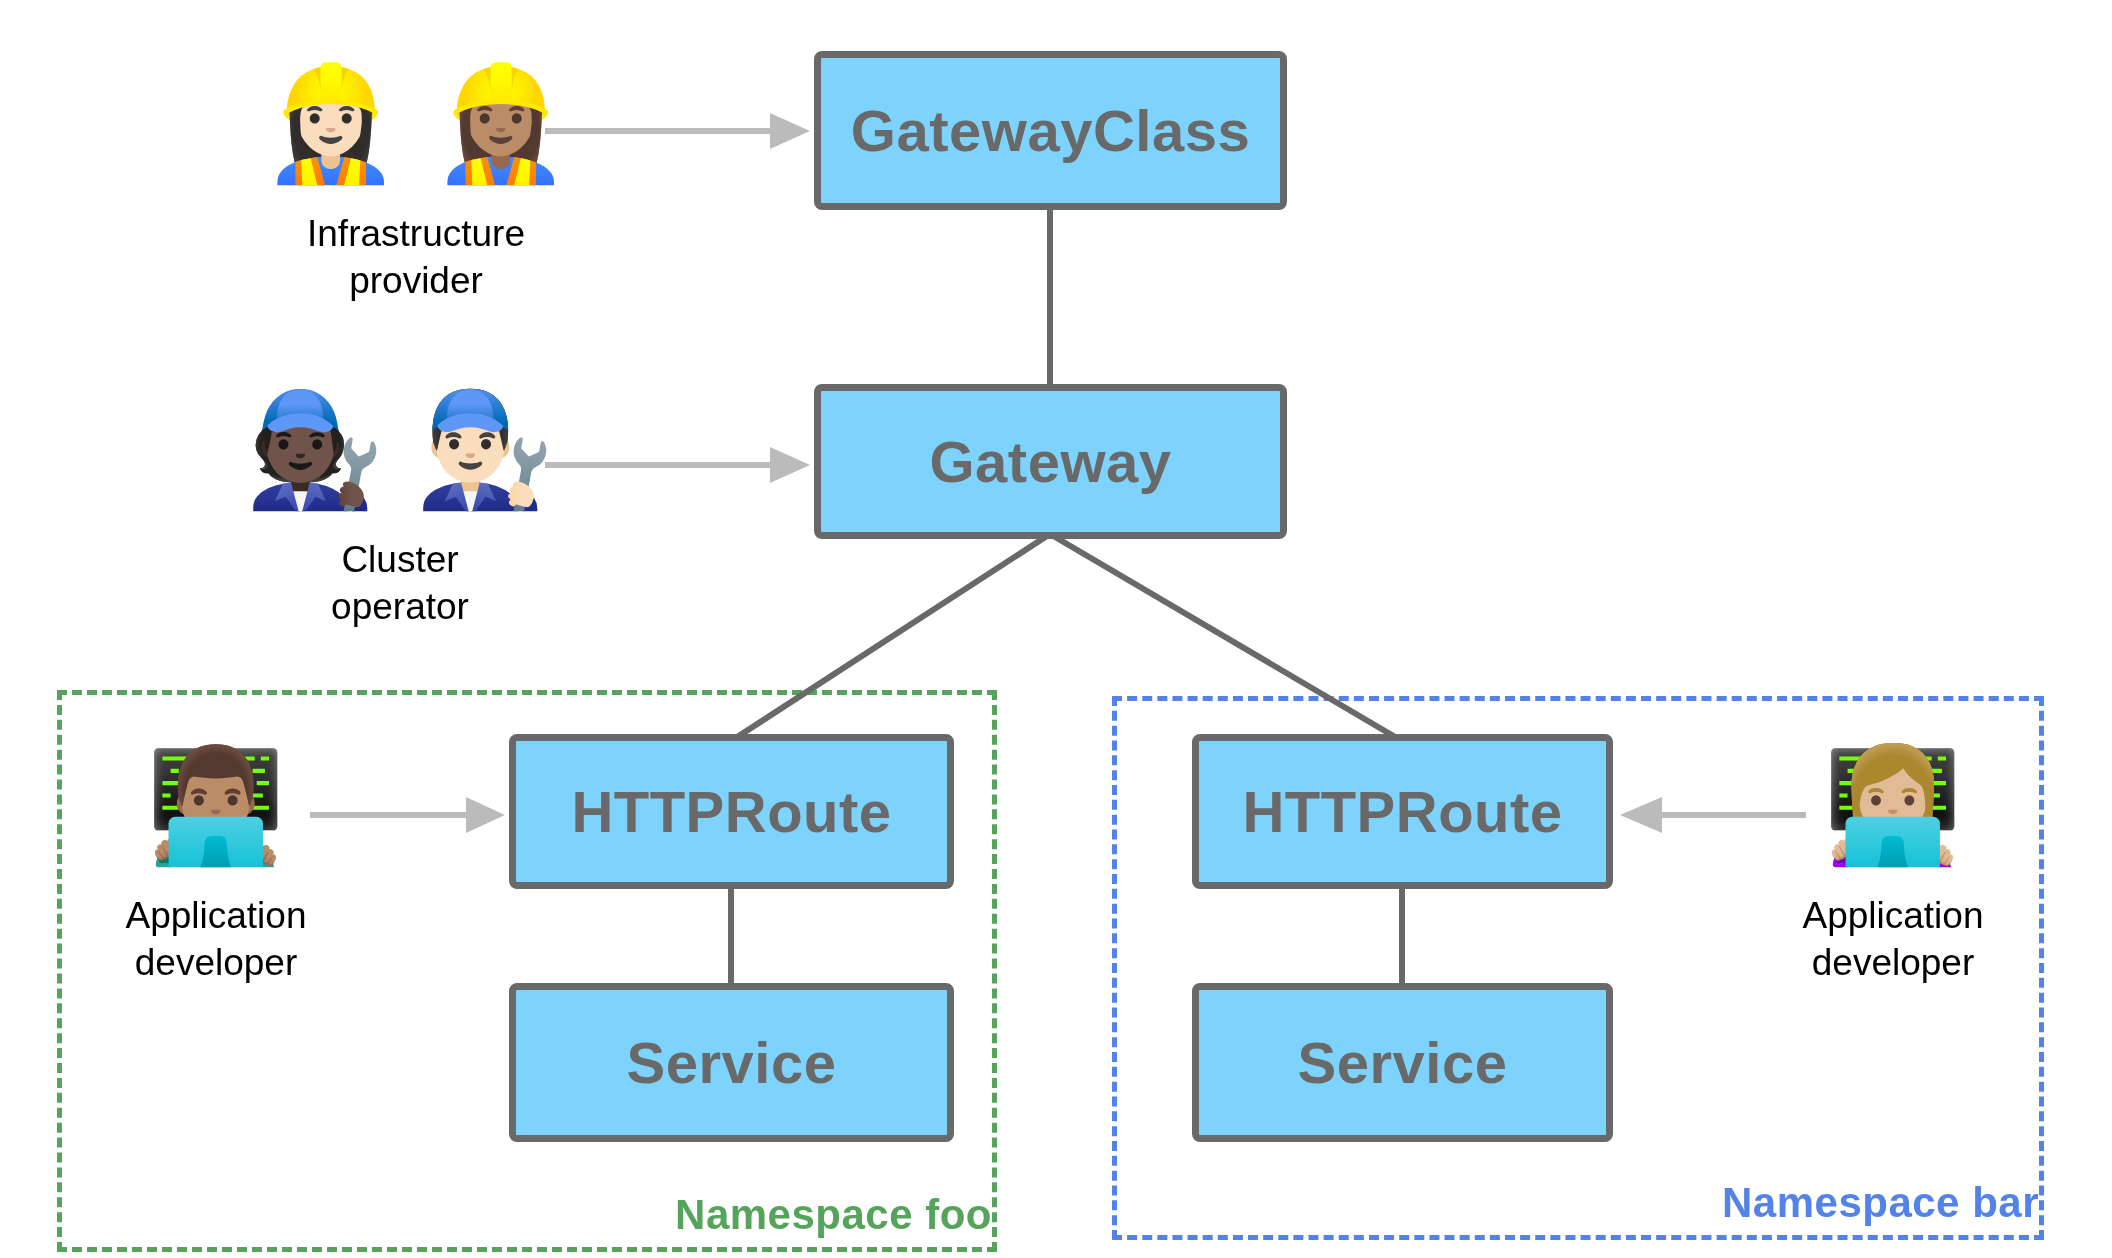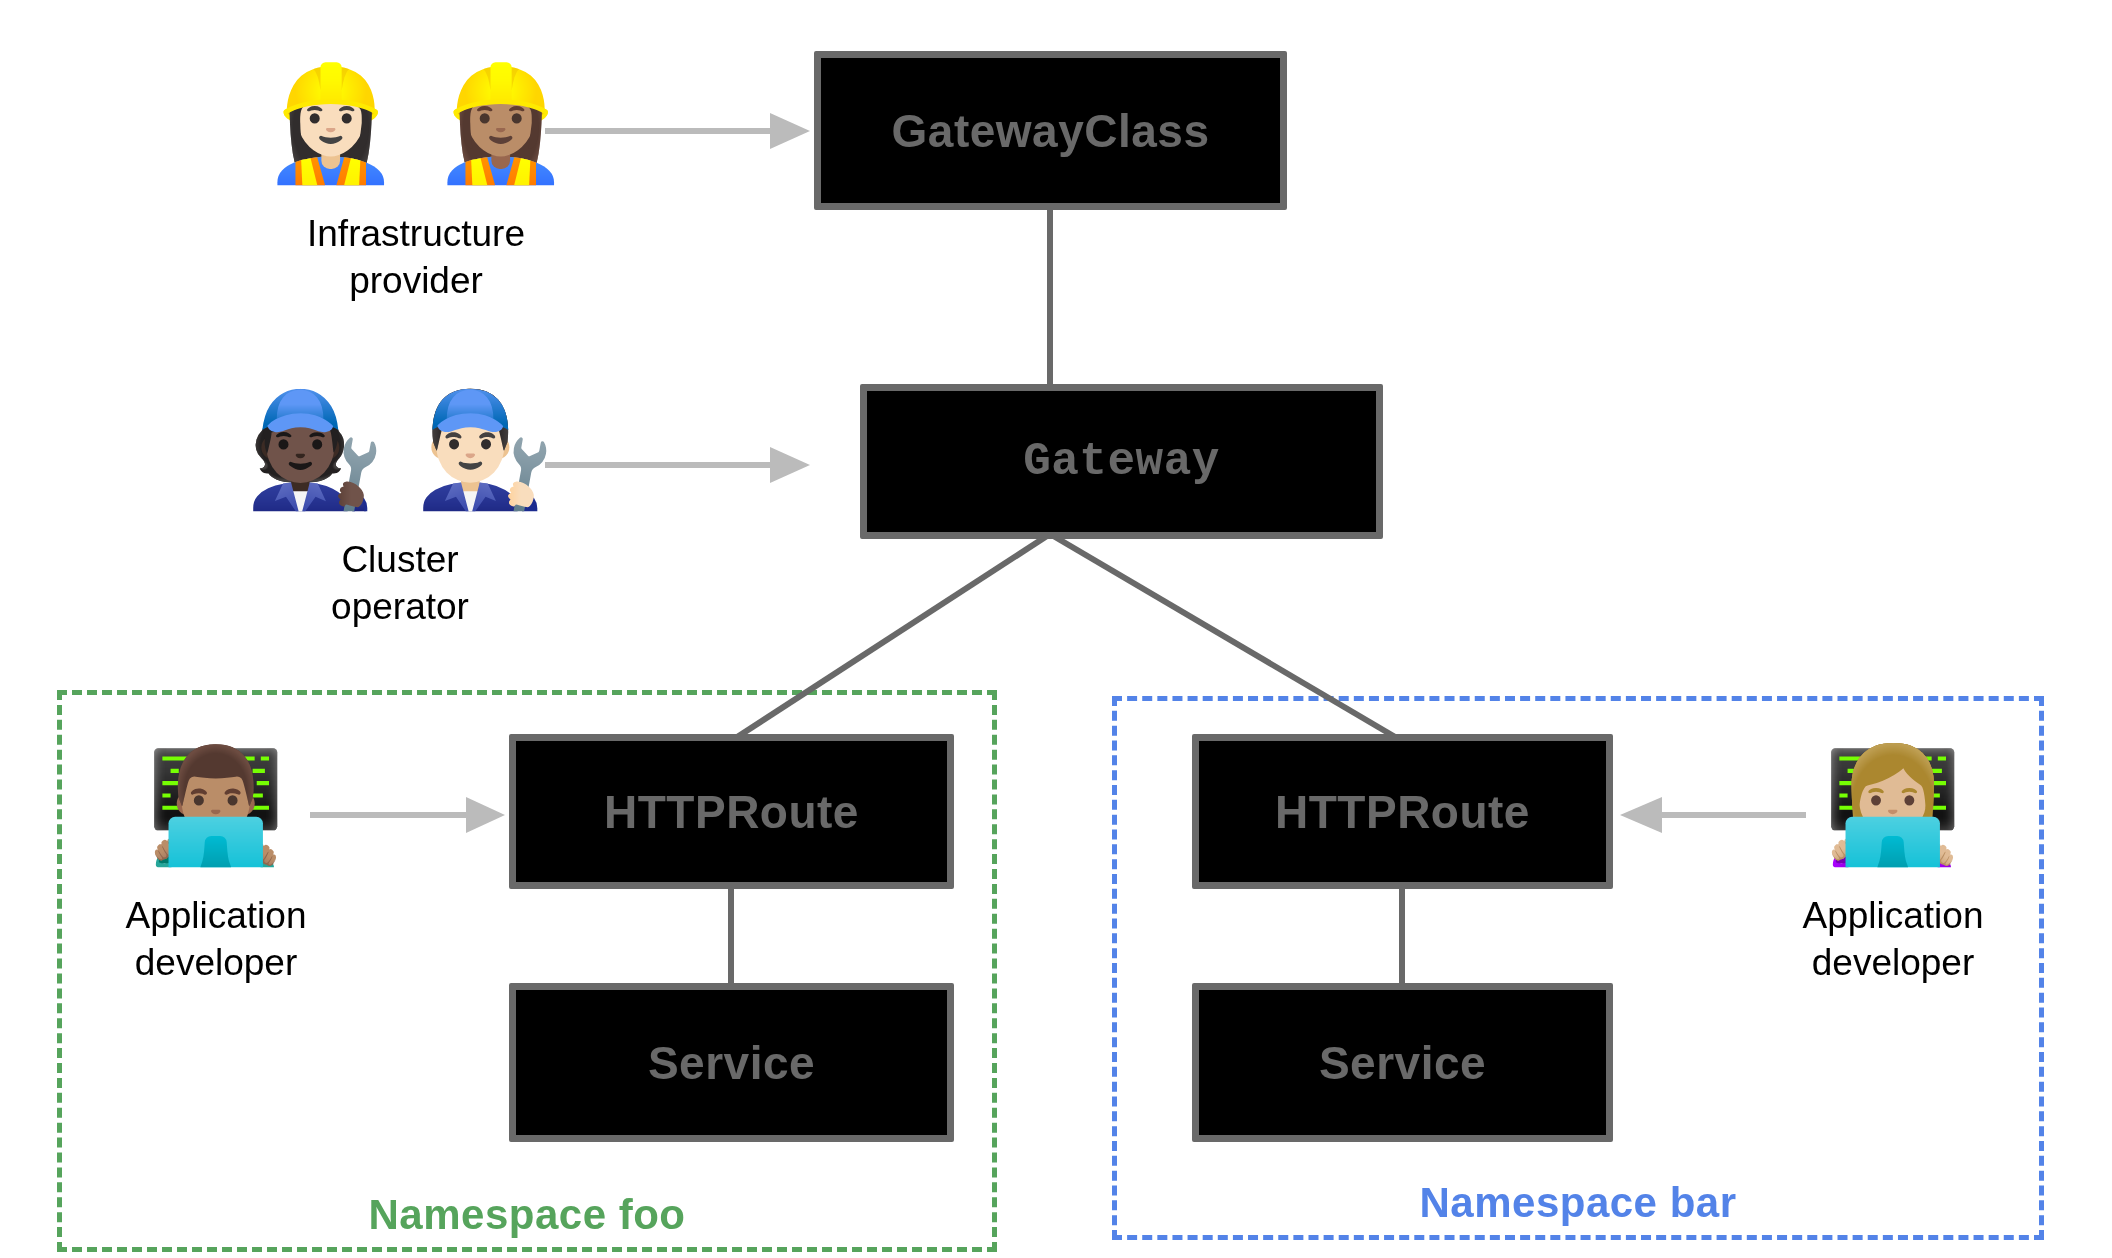--- a/index.html
+++ b/index.html
@@ -27,21 +27,21 @@
     position: absolute;
     border: 5px dashed;
     box-sizing: border-box;
     z-index: 0;
   }
   .namespace.foo { left: 57px;  top: 690px; width: 940px; height: 562px; border-color: var(--namespace-foo); }
   .namespace.bar { left: 1112px; top: 696px; width: 932px; height: 544px; border-color: var(--namespace-bar); }
   .namespace-label {
     position: absolute;
     left: 0; right: 0; bottom: 8px;
-    text-align: center;
+    text-align: right;
     font-weight: bold;
     font-size: 42px;
     letter-spacing: 0.5px;
   }
   .namespace.foo .namespace-label { color: var(--namespace-foo); }
   .namespace.bar .namespace-label { color: var(--namespace-bar); }
 
   
   svg.connector-layer {
     position: absolute;
@@ -51,33 +51,33 @@
   }
   .connector { stroke: var(--connector); stroke-width: 6; fill: none; }
   .arrow-shaft { stroke: var(--arrow); stroke-width: 6; fill: none; }
   .arrow-head { fill: var(--arrow); stroke: none; }
 
   
   .node {
     position: absolute;
     box-sizing: border-box;
     border: 7px solid var(--node-border);
-    border-radius: 2px;
-    background: #000000;
+    border-radius: 8px;
+    background: #7dd3fc;
     display: flex;
     align-items: center;
     justify-content: center;
     color: var(--node-text);
     font-weight: bold;
-    font-size: 46px;
+    font-size: 58px;
     letter-spacing: 0.5px;
     z-index: 2;
   }
   #node-gatewayclass  { left: 814px;  top: 51px;  width: 473px; height: 159px; }
-  #node-gateway       { left: 860px;  top: 384px; width: 523px; height: 155px; font-family: Liberation Mono, monospace; }
+  #node-gateway       { left: 814px;  top: 384px; width: 473px; height: 155px; }
   #node-httproute-foo { left: 509px;  top: 734px; width: 445px; height: 155px; }
   #node-service-foo   { left: 509px;  top: 983px; width: 445px; height: 159px; }
   #node-httproute-bar { left: 1192px; top: 734px; width: 421px; height: 155px; }
   #node-service-bar   { left: 1192px; top: 983px; width: 421px; height: 159px; }
 
   
   .persona { position: absolute; z-index: 2; text-align: center; }
   .persona-emoji {
     font-size: 112px;
     line-height: 1.1;

